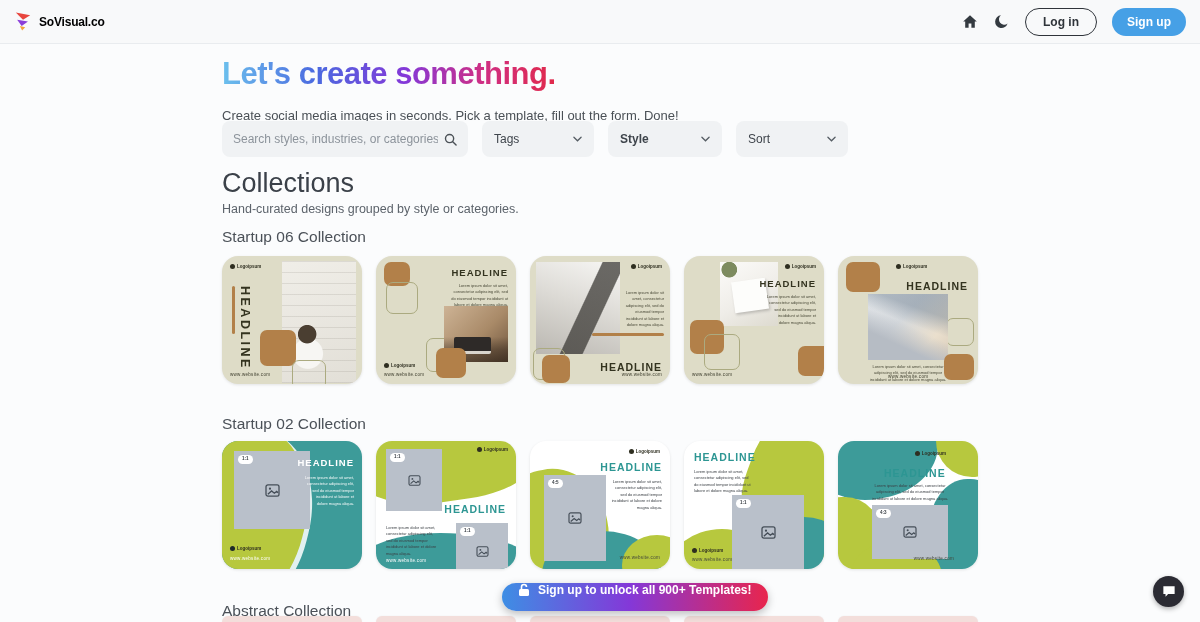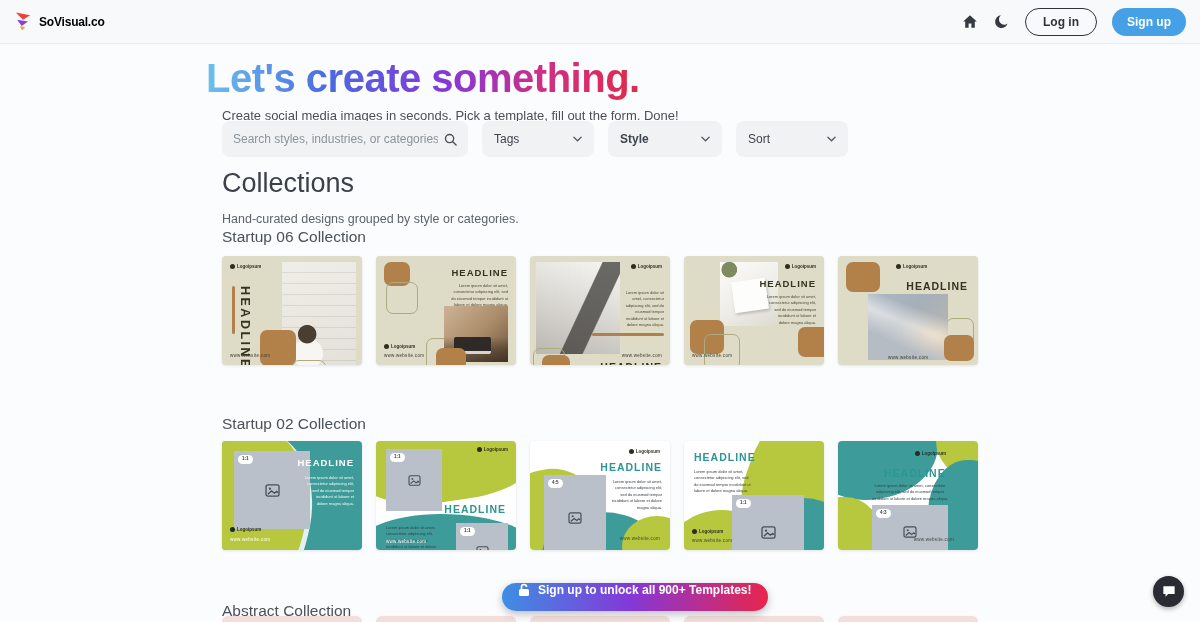--- a/index.html
+++ b/index.html
@@ -26,22 +26,22 @@
     font-size:12px; font-weight:700; color:#2f343a; padding:6px 17px; cursor:pointer;
     font-family:"Liberation Sans", sans-serif;
   }
   .btn-signup{
     border:none; border-radius:15px; background:#46a0e6; color:#fff;
     font-size:12px; font-weight:700; padding:7px 15px; cursor:pointer;
     font-family:"Liberation Sans", sans-serif;
   }
   
   .hero-title{
-    position:absolute; left:206px; top:56px;
-    font-size:40px; font-weight:800; letter-spacing:-0.5px;
+    position:absolute; left:222px; top:56px;
+    font-size:31px; font-weight:800; letter-spacing:-0.5px;
     background:linear-gradient(90deg,#6cc0ed 0%,#4b6ae0 28%,#8438d8 55%,#cf2f84 78%,#e12a4a 100%);
     -webkit-background-clip:text; background-clip:text; color:transparent;
   }
   .hero-sub{ position:absolute; left:222px; top:108px; font-size:13px; color:#4a5056; }
   
   .filters{ position:absolute; left:222px; top:121px; display:flex; gap:14px; }
   .search-box{
     width:246px; height:36px; background:#f0f2f4; border-radius:8px;
     display:flex; align-items:center; padding:0 11px; gap:6px;
   }
@@ -51,27 +51,27 @@
   }
   .search-box input::placeholder{ color:#8c939b; }
   .dropdown{
     height:36px; background:#f0f2f4; border-radius:8px;
     display:flex; align-items:center; justify-content:space-between;
     padding:0 12px; font-size:12px; color:#3f454c; cursor:pointer;
   }
   .dd-cat{width:114px;} .dd-tags{width:112px;} .dd-style{width:114px;font-weight:bold;} .dd-sort{width:112px;}
   
   .collections-title{ position:absolute; left:222px; top:168px; font-size:27px; font-weight:500; color:#3b4149; }
-  .collections-sub{ position:absolute; left:222px; top:212px; font-size:12.5px; color:#5c636b; }
+  .collections-sub{ position:absolute; left:222px; top:202px; font-size:12.5px; color:#5c636b; }
   .group-title{ position:absolute; left:222px; font-size:15.5px; font-weight:500; color:#4b5158; }
   .gt1{ top:228px; } .gt2{ top:415px; } .gt3{ top:602px;text-align:center; }
   .cards-row{ position:absolute; left:222px; display:flex; gap:14px; }
   .row1{ top:256px; } .row2{ top:441px; }
   .card{
-    width:140px; height:109px; border-radius:4px; position:relative; overflow:hidden;
+    width:140px; height:128px; border-radius:16px; position:relative; overflow:hidden;
     box-shadow:0 1px 3px rgba(0,0,0,.10); cursor:pointer; flex:0 0 auto;
   }
   .beige{ background:#dedcc7; }
   .whitebg{ background:#ffffff; }
   .tealbg{ background:#3d9b99; }
   
   .hl{ font-weight:700; letter-spacing:1px; font-size:9.5px; color:#33331f; position:absolute; }
   .hl.teal{ color:#2d9693; } .hl.white{ color:#ffffff; }
   .hl.vert{ writing-mode:vertical-rl; font-size:12.5px; letter-spacing:2.5px; }
   .lorem{ position:absolute; font-size:4px; line-height:1.6; color:#4a4a38; }

